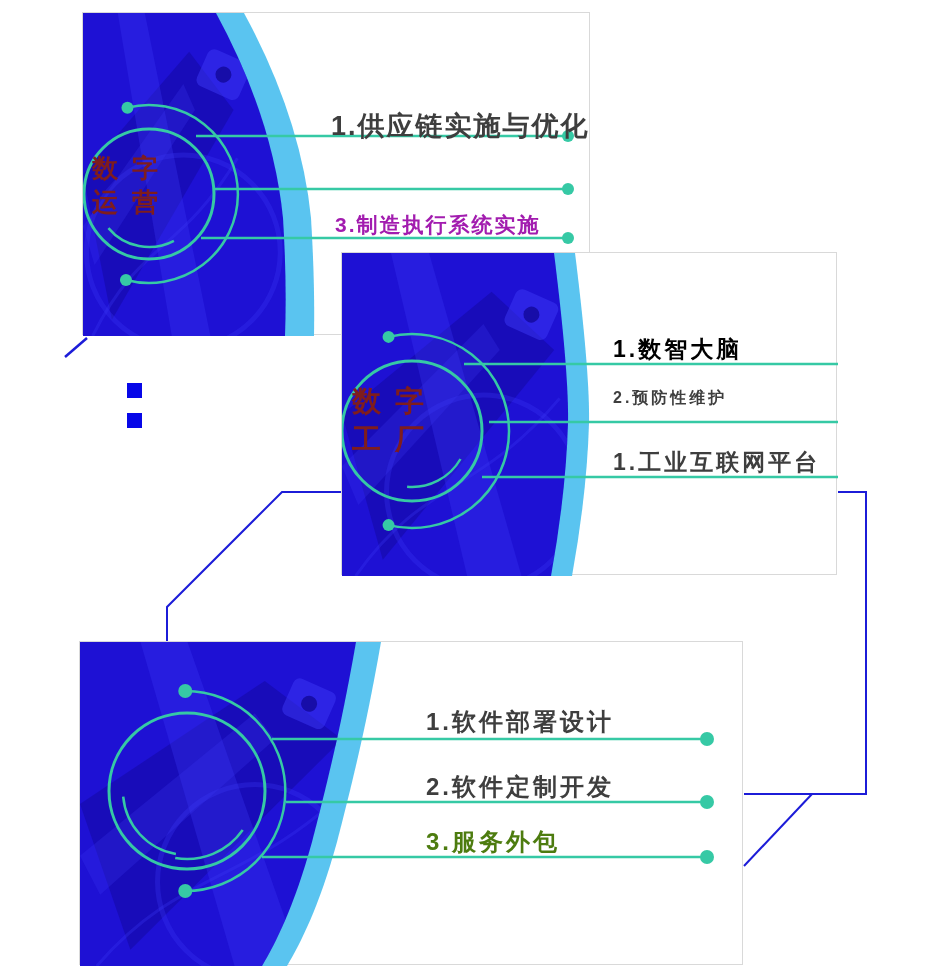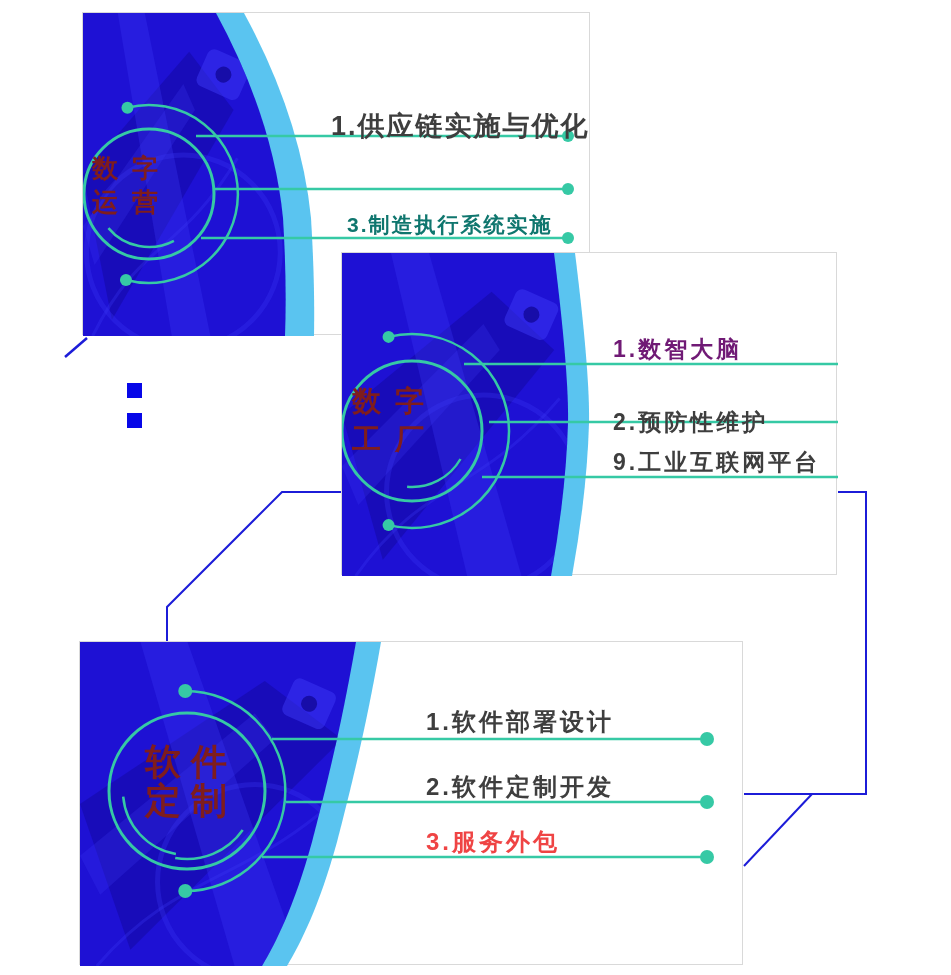--- a/index.html
+++ b/index.html
@@ -61,21 +61,21 @@
         <line x1="130" y1="176" x2="485" y2="176" stroke="#36c9a5" stroke-width="2.4"></line>
         <circle cx="485" cy="176" r="6" fill="#36c9a5"></circle>
         <line x1="118" y1="225" x2="485" y2="225" stroke="#36c9a5" stroke-width="2.4"></line>
         <circle cx="485" cy="225" r="6" fill="#36c9a5"></circle>
       </svg>
     <div class="panel-label" style="left: 42px; top: 138px; font-size: 26px; letter-spacing: 14px; line-height: 34px; padding-left: 14px;">
       <span>数字</span>
       <span>运营</span>
     </div>
     <div class="panel-item" style="left: 248px; top: 98px; font-size: 27px; letter-spacing: 2px; color: rgb(62, 62, 62);">1.供应链实施与优化</div>
-    <div class="panel-item" style="left: 264px; top: 200px; font-size: 21px; letter-spacing: 2px; color: #0f766e;">3.制造执行系统实施</div>
+    <div class="panel-item" style="left: 252px; top: 200px; font-size: 21px; letter-spacing: 2px; color: #a21caf;">3.制造执行系统实施</div>
   </section>
 
   <section class="panel" id="panel-1">
     <svg class="panel-art" width="496" height="323">
         <defs>
           <clipPath id="clip1">
             <path d="M0,0 L212,0 Q227,120 226,170 Q224,240 209,323 L0,323 Z"></path>
           </clipPath>
         </defs>
         <path d="M0,0 L233,0 Q248,120 247,170 Q245,240 230,323 L0,323 Z" fill="#5ac4f0"></path>
@@ -97,23 +97,23 @@
         <circle cx="46.53357612683223" cy="83.88131455122834" r="6" fill="#36c9a5"></circle>
         <circle cx="46.53357612683223" cy="272.11868544877166" r="6" fill="#36c9a5"></circle>
         <line x1="122" y1="111" x2="496" y2="111" stroke="#36c9a5" stroke-width="2.4"></line>
         <line x1="147" y1="169" x2="496" y2="169" stroke="#36c9a5" stroke-width="2.4"></line>
         <line x1="140" y1="224" x2="496" y2="224" stroke="#36c9a5" stroke-width="2.4"></line>
       </svg>
     <div class="panel-label" style="left: 46px; top: 129px; font-size: 29px; letter-spacing: 14px; line-height: 38px; padding-left: 14px;">
       <span>数字</span>
       <span>工厂</span>
     </div>
-    <div class="panel-item" style="left: 271px; top: 83px; font-size: 23px; letter-spacing: 3px; color: #701a75;">1.数智大脑</div>
-    <div class="panel-item" style="left: 271px; top: 156px; font-size: 23px; letter-spacing: 3px; color: rgb(62, 62, 62);">2.预防性维护</div>
-    <div class="panel-item" style="left: 271px; top: 196px; font-size: 23px; letter-spacing: 3px; color: rgb(62, 62, 62);">9.工业互联网平台</div>
+    <div class="panel-item" style="left: 271px; top: 83px; font-size: 23px; letter-spacing: 3px; color: #000000;">1.数智大脑</div>
+    <div class="panel-item" style="left: 271px; top: 136px; font-size: 16px; letter-spacing: 3px; color: rgb(62, 62, 62);">2.预防性维护</div>
+    <div class="panel-item" style="left: 271px; top: 196px; font-size: 23px; letter-spacing: 3px; color: rgb(62, 62, 62);">1.工业互联网平台</div>
   </section>
 
   <section class="panel" id="panel-2">
     <svg class="panel-art" width="664" height="324">
         <defs>
           <clipPath id="clip2">
             <path d="M0,0 L276,0 C262,80 250,130 232,200 C214,265 196,300 182,324 L0,324 Z"></path>
           </clipPath>
         </defs>
         <path d="M0,0 L301,0 C287,80 275,130 257,200 C239,265 221,300 207,324 L0,324 Z" fill="#5ac4f0"></path>
@@ -135,22 +135,18 @@
         <path d="M162.7,188.0 A68,68 0 0 1 95.2,216.0" fill="none" stroke="#36c9a5" stroke-width="2.5"></path>
         <circle cx="105.25475935627165" cy="49.01523048436087" r="7" fill="#36c9a5"></circle>
         <circle cx="105.25475935627165" cy="248.98476951563913" r="7" fill="#36c9a5"></circle>
         <line x1="192" y1="97" x2="627" y2="97" stroke="#36c9a5" stroke-width="2.4"></line>
         <circle cx="627" cy="97" r="7" fill="#36c9a5"></circle>
         <line x1="206" y1="160" x2="627" y2="160" stroke="#36c9a5" stroke-width="2.4"></line>
         <circle cx="627" cy="160" r="7" fill="#36c9a5"></circle>
         <line x1="182" y1="215" x2="627" y2="215" stroke="#36c9a5" stroke-width="2.4"></line>
         <circle cx="627" cy="215" r="7" fill="#36c9a5"></circle>
       </svg>
-    <div class="panel-label" style="left: 106px; top: 100px; font-size: 36px; letter-spacing: 10px; line-height: 39px; padding-left: 10px;">
-      <span>软件</span>
-      <span>定制</span>
-    </div>
     <div class="panel-item" style="left: 346px; top: 66px; font-size: 24px; letter-spacing: 3px; color: rgb(62, 62, 62);">1.软件部署设计</div>
     <div class="panel-item" style="left: 346px; top: 131px; font-size: 24px; letter-spacing: 3px; color: rgb(62, 62, 62);">2.软件定制开发</div>
-    <div class="panel-item" style="left: 346px; top: 186px; font-size: 24px; letter-spacing: 3px; color: #ef4444;">3.服务外包</div>
+    <div class="panel-item" style="left: 346px; top: 186px; font-size: 24px; letter-spacing: 3px; color: #4d7c0f;">3.服务外包</div>
   </section>
 
 </div>
 
 </body></html>

